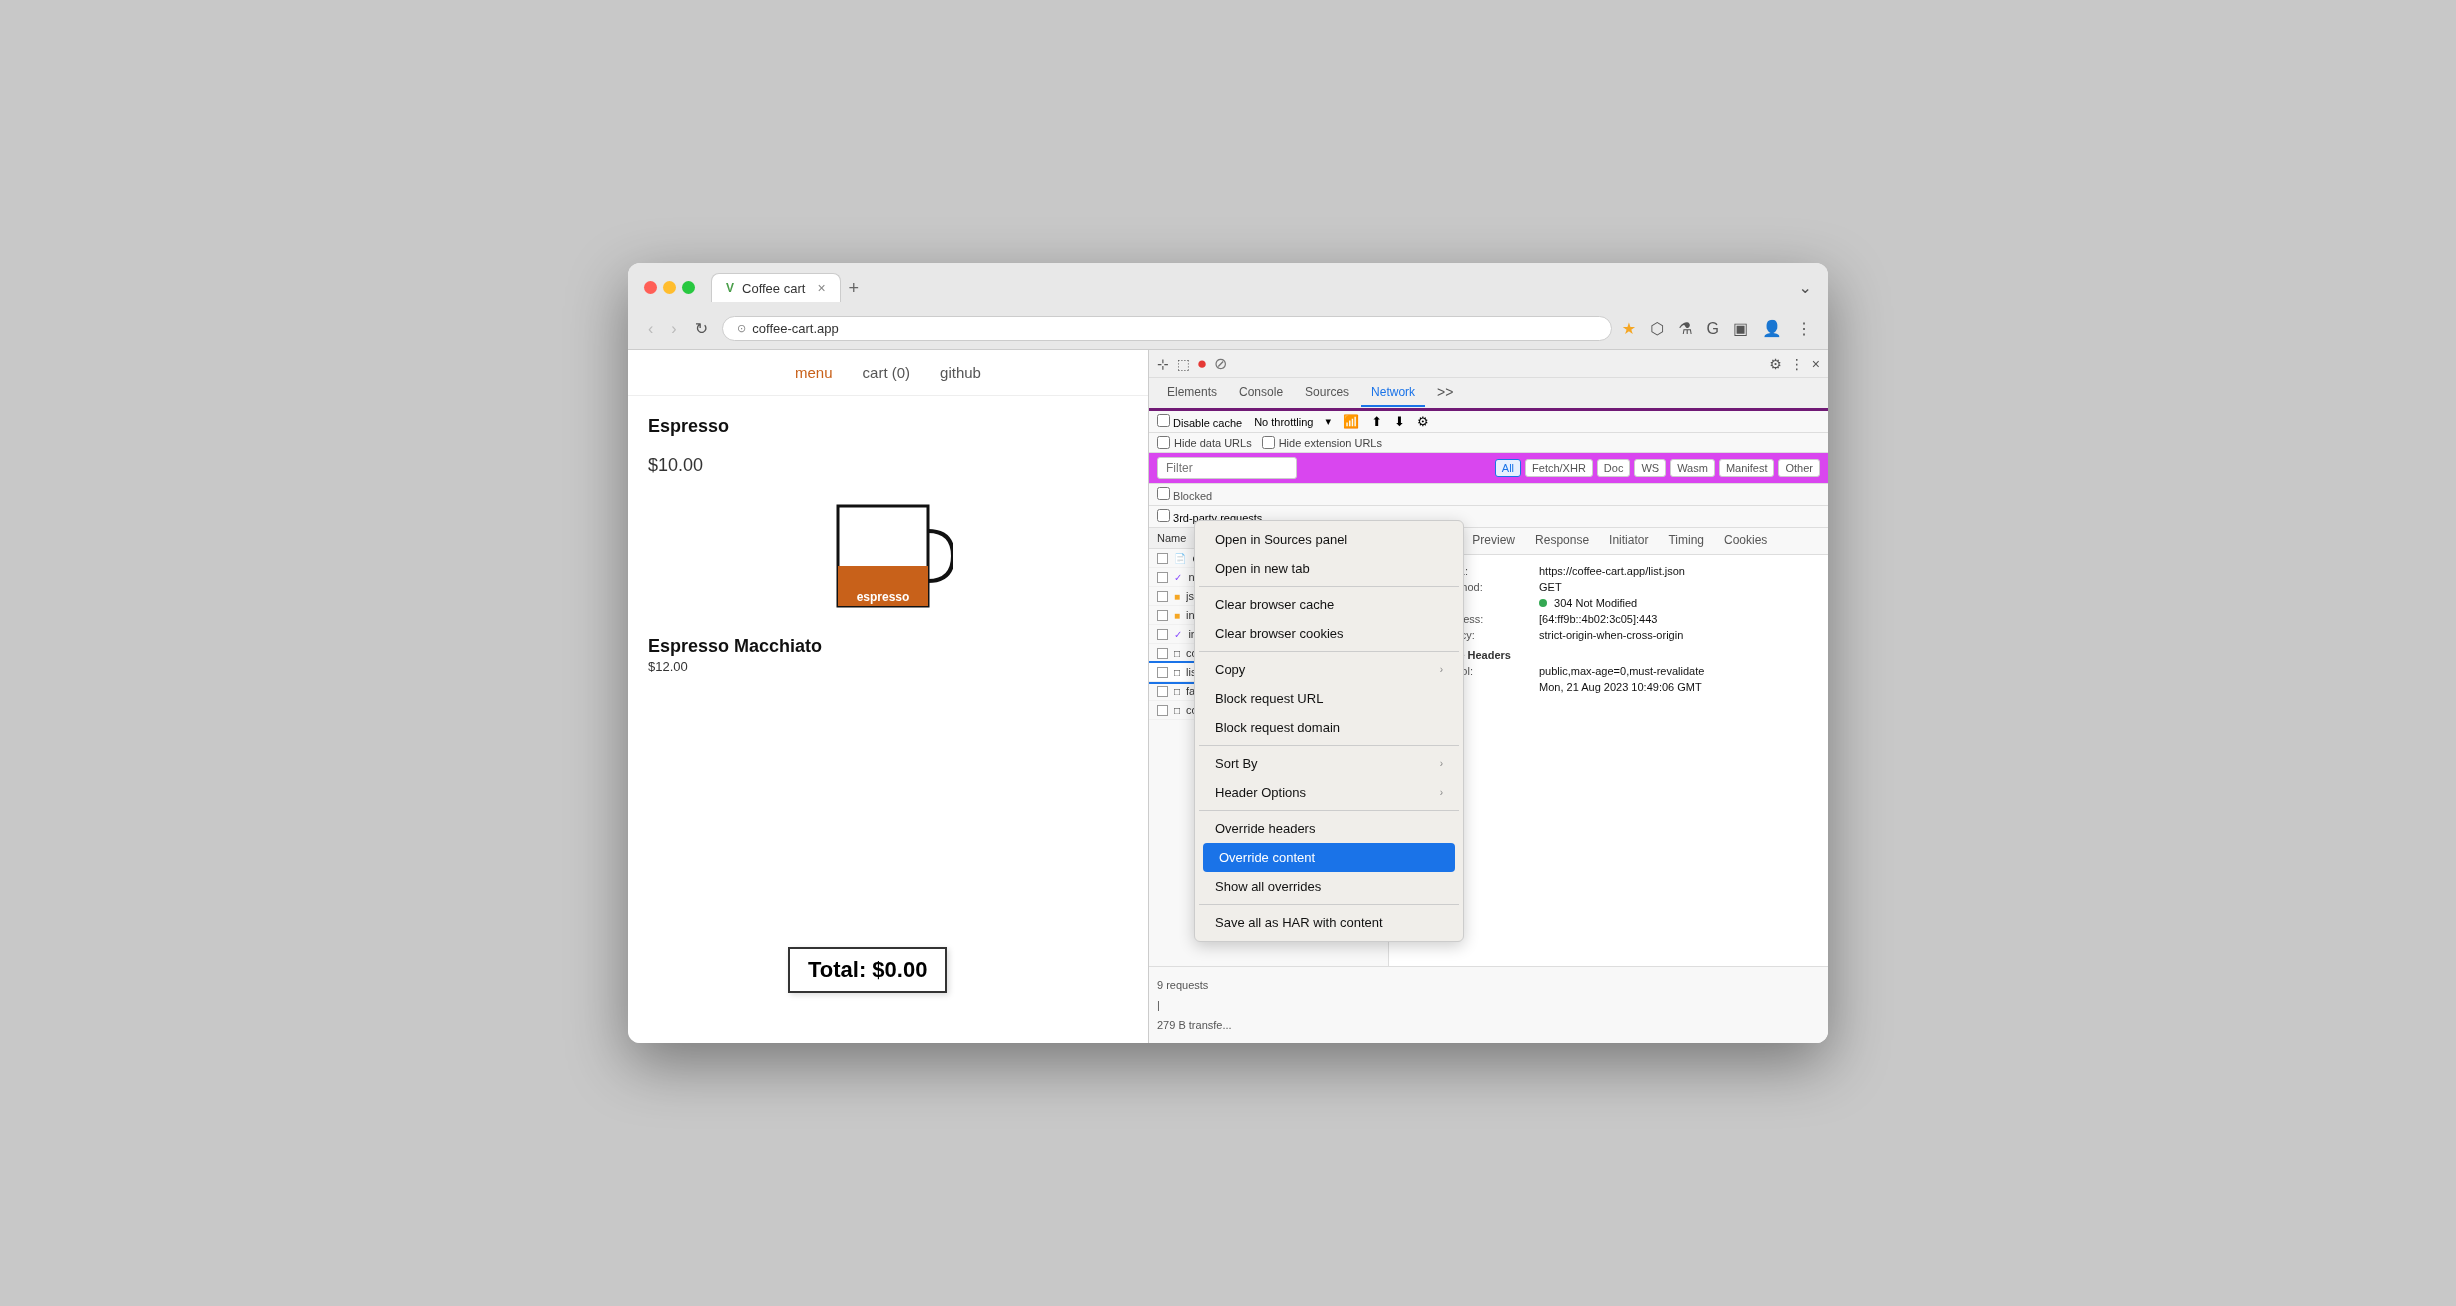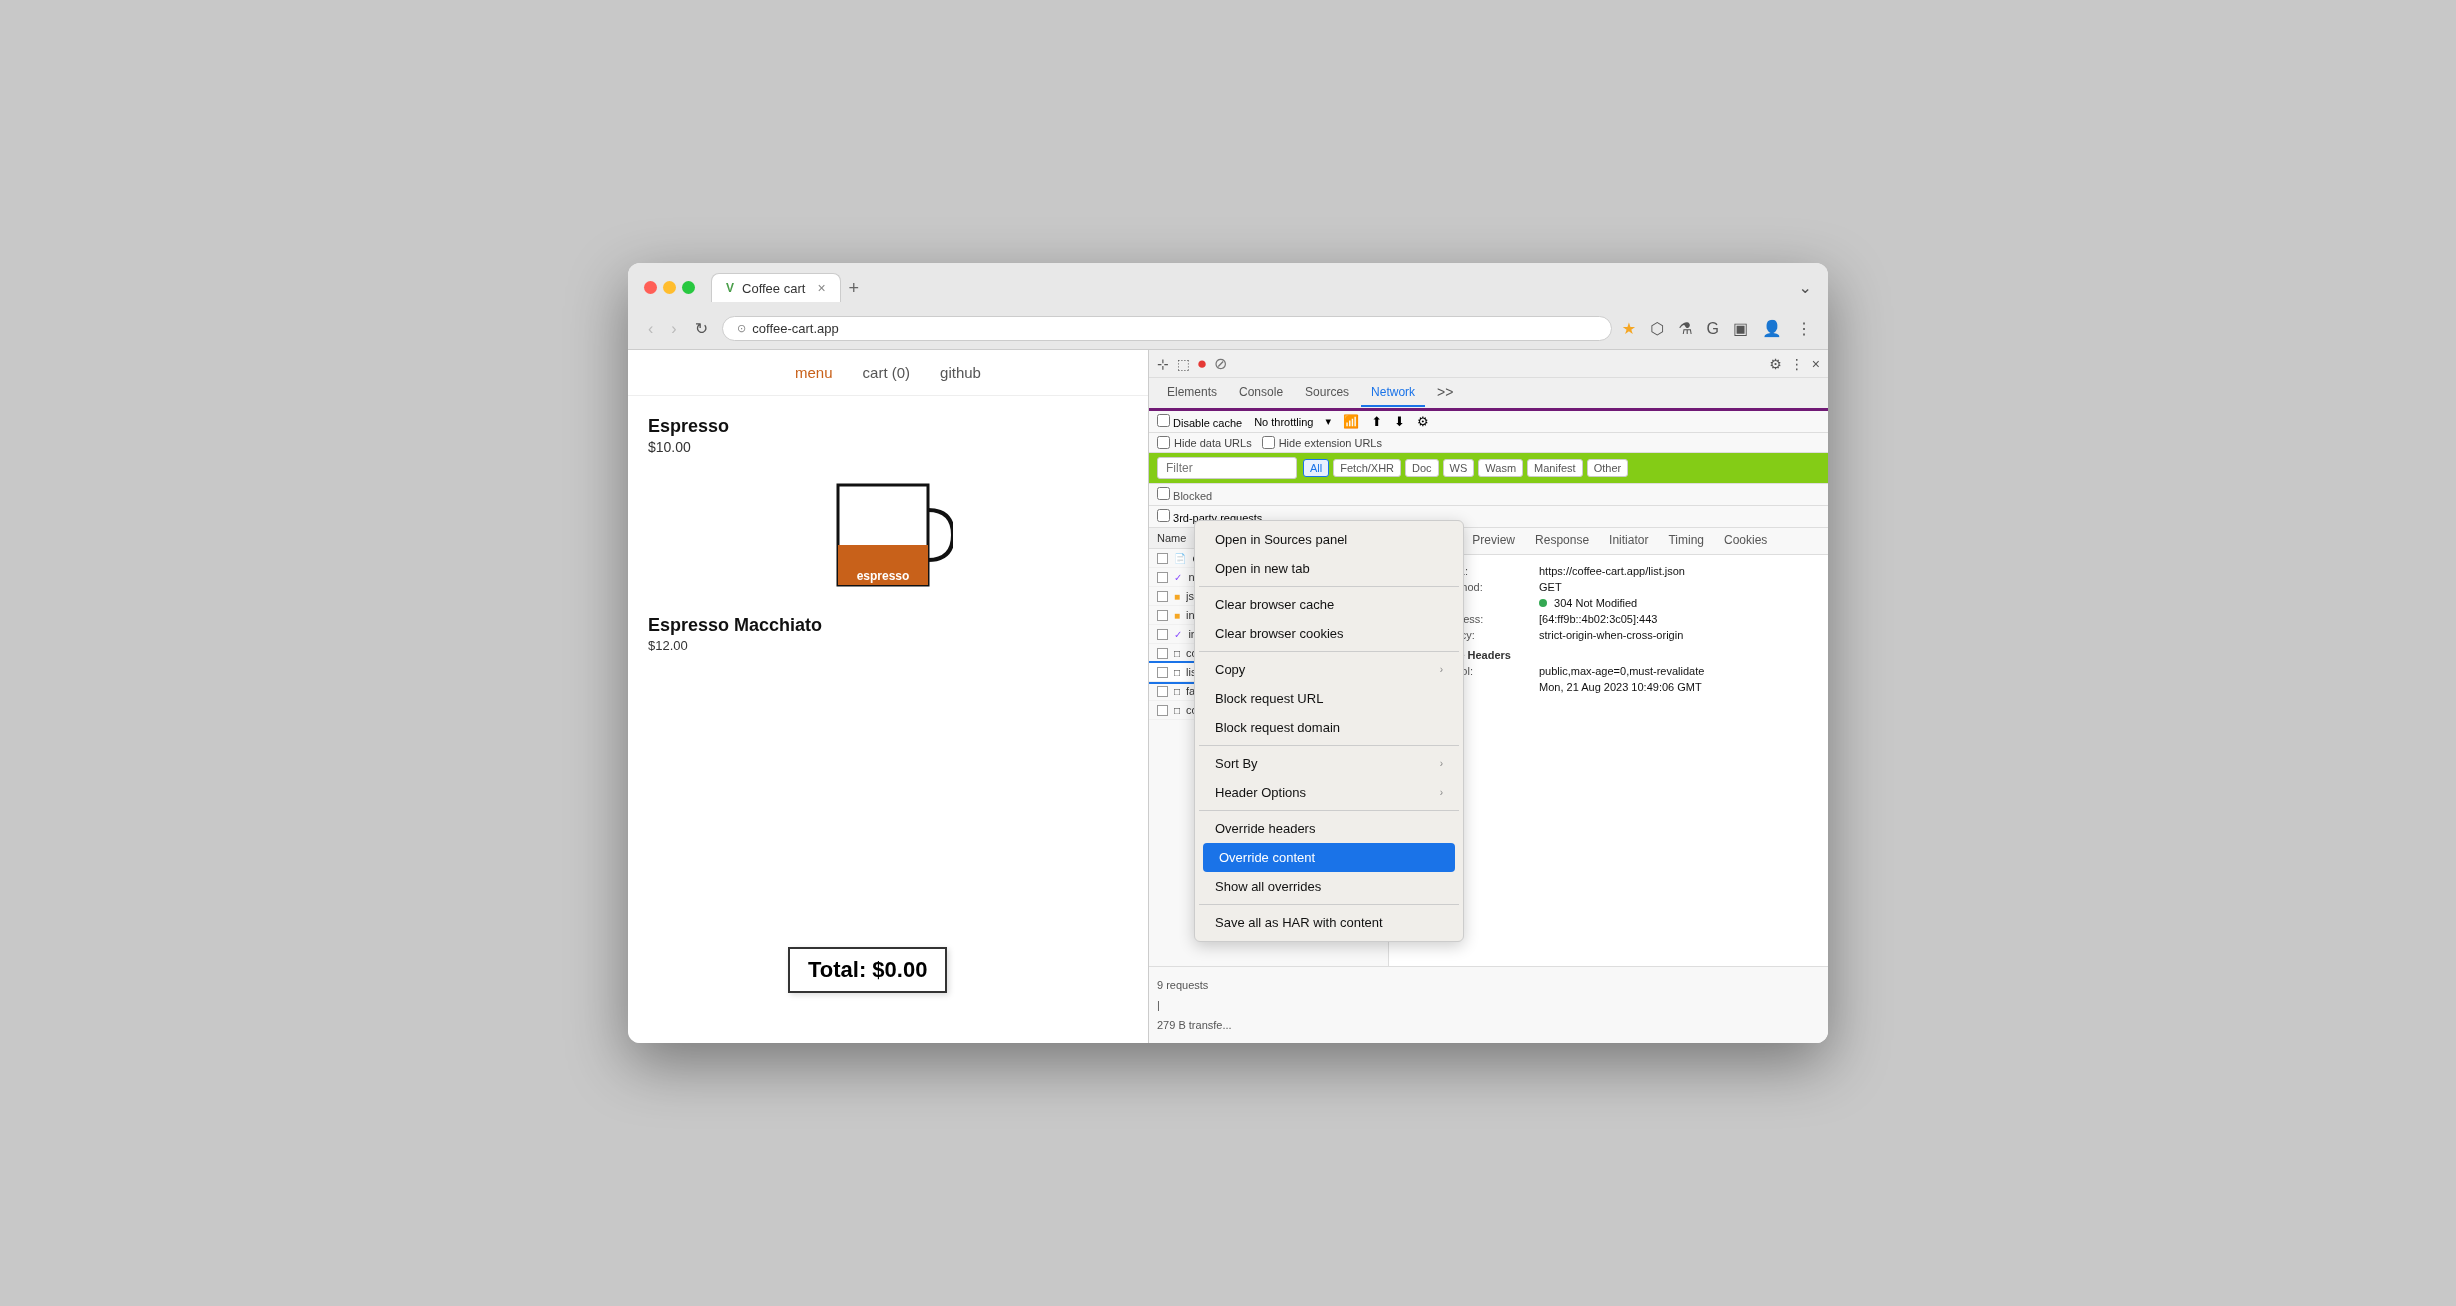--- a/index.html
+++ b/index.html
@@ -199,23 +199,23 @@
       padding: 20px;
     }
 
     .product-name {
       font-size: 18px;
       font-weight: bold;
       color: #111;
     }
 
     .product-price {
-      font-size: 14px;
+      font-size: 18px;
       color: #333;
-      margin-top: 2px;
+      margin-top: 18px;
     }
 
     .cup-container {
       margin: 10px 0;
       display: flex;
       justify-content: center;
     }
 
     .cup-svg {
       width: 130px;
@@ -283,22 +283,23 @@
       font-size: 14px;
       color: #555;
     }
 
     
     .filter-bar {
       display: flex;
       align-items: center;
       padding: 4px 8px;
       border-bottom: 1px solid #ddd;
-      background: #84cc16;
+      background: #d946ef;
       gap: 6px;
+      justify-content: space-between;
     }
 
     .filter-input {
       flex: 1;
       border: 1px solid #ccc;
       border-radius: 3px;
       padding: 3px 8px;
       font-size: 12px;
       background: white;
       max-width: 140px;

